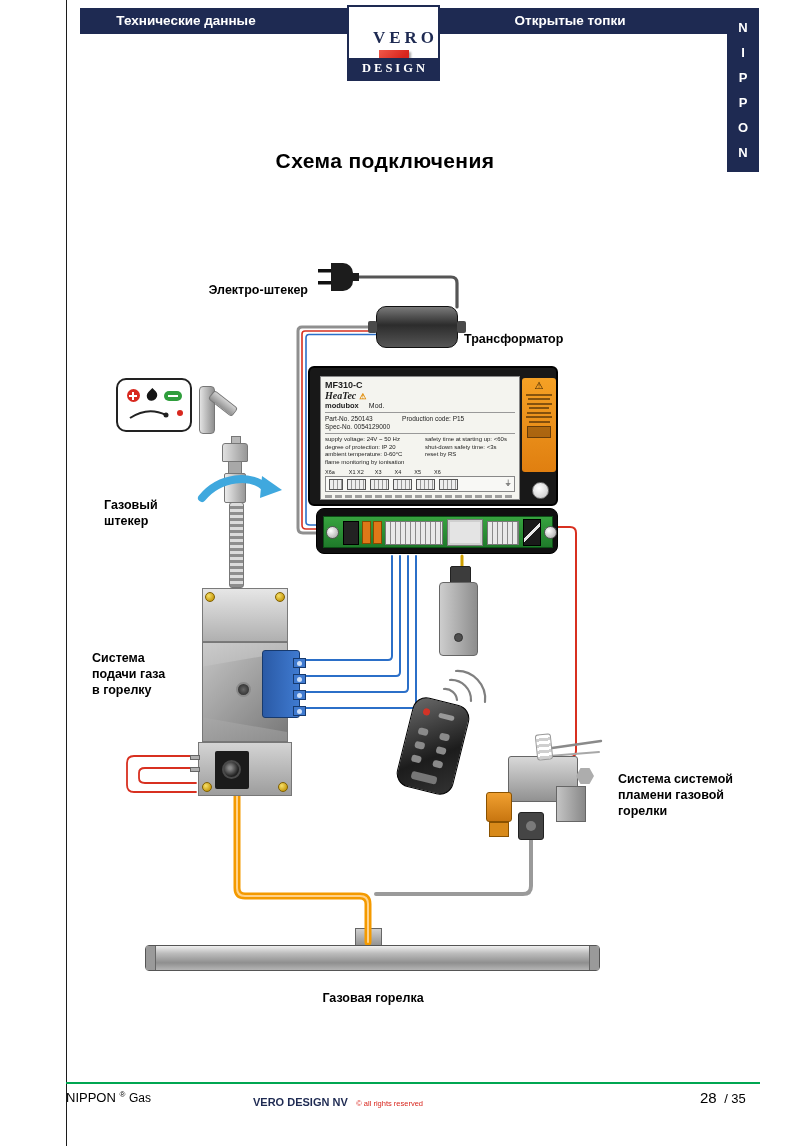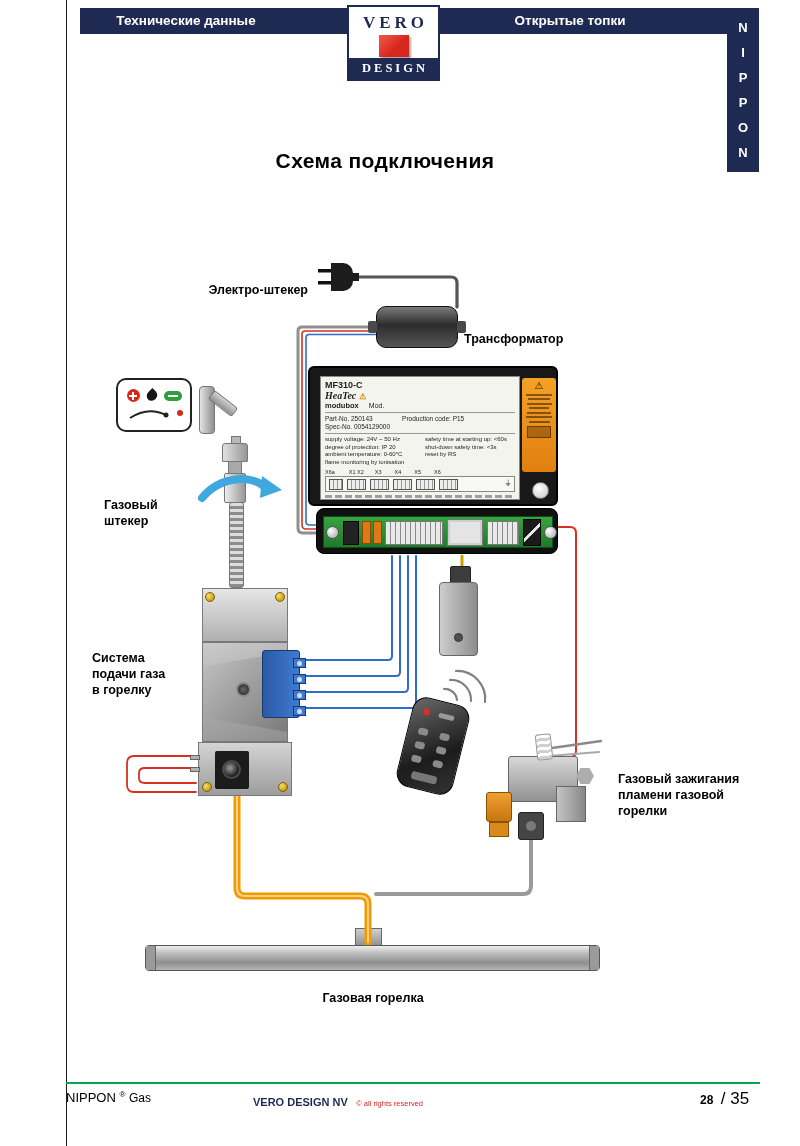--- a/index.html
+++ b/index.html
@@ -11,21 +11,21 @@
 
   
   .edge { position:absolute; left:66px; top:0; width:1px; height:100%; background:#1c1c1c; }
   .hdr-bar { position:absolute; left:80px; top:8px; width:647px; height:26px; background:var(--navy,#1e2a52); }
   .hdr-text { position:absolute; top:0; height:26px; line-height:26px; color:#fff; font-weight:bold; font-size:13.5px; text-align:center; }
   .hleft { left:6px; width:200px; }
   .hright { left:380px; width:220px; }
   .logo { position:absolute; left:347px; top:5px; width:93px; height:76px; background:#fff;
           border:2px solid var(--navy,#1e2a52); z-index:3; text-align:center; }
   .logo-top { font-family:"Liberation Serif", serif; font-weight:bold; color:var(--navy,#1e2a52);
-              font-size:17px; letter-spacing:4px; text-indent:4px; margin-top:6px; }
+              font-size:17px; letter-spacing:4px; text-indent:4px; margin-top:21px;text-align:right; }
   .logo-square { width:30px; height:22px; margin:2px auto 0; background:linear-gradient(135deg,#f0594a,var(--brand-red,#d8251d) 60%);
                  box-shadow:1.5px 2px 2px rgba(0,0,0,.35); }
   .logo-bottom { position:absolute; left:0; bottom:0; width:100%; height:21px; line-height:21px;
                  background:var(--navy,#1e2a52); color:#fff; font-family:"Liberation Serif", serif;
                  font-weight:bold; font-size:12.5px; letter-spacing:3px; text-indent:3px; }
   .nippon { position:absolute; left:727px; top:8px; width:32px; height:164px; background:var(--navy,#1e2a52);
             color:#fff; font-weight:bold; font-size:13px; text-align:center; padding-top:7px; line-height:25px; }
   .nippon span { display:block; }
 
   .title { position:absolute; left:230px; top:149px; width:310px; text-align:center;
@@ -188,22 +188,22 @@
   .foot-brand { position:absolute; left:66px; top:1090px; font-size:13px; }
   .foot-brand .reg { font-size:8px; vertical-align:super; }
   .foot-brand .gas { font-size:12px; }
   .foot-company { position:absolute; left:253px; top:1092px; }
   .foot-company .co { color:var(--navy,#1e2a52); font-weight:bold; font-size:11px; }
   .foot-company .rights { color:var(--brand-red,#d8251d); font-size:7.5px; margin-left:4px; }
   .foot-phone { position:absolute; left:448px; top:1151px; color:var(--navy,#1e2a52); }
   .foot-phone .ph-icon { font-size:13px; }
   .foot-phone .ph-num { font-weight:bold; font-size:12px; margin-left:2px; }
   .foot-page { position:absolute; left:700px; top:1089px; }
-  .foot-page .pnum { font-weight:bold; font-size:12px; }
-  .foot-page .ptot { font-size:17px; margin-left:3px; }
+  .foot-page .pnum { font-weight:normal; font-size:15px; }
+  .foot-page .ptot { font-size:13px; margin-left:3px; }
 </style>
 </head>
 <body>
 
 <div class="page">
 
   <div class="edge"></div>
 
   <div class="hdr-bar">
     <span class="hdr-text hleft">Технические данные</span>
@@ -438,21 +438,21 @@
   <div class="lbl" style="left:104px; top:497px; width:90px;">
     <div>Газовый</div>
     <div>штекер</div>
   </div>
   <div class="lbl" style="left:92px; top:650px; width:110px;">
     <div>Система</div>
     <div>подачи газа</div>
     <div>в горелку</div>
   </div>
   <div class="lbl" style="left:618px; top:771px; width:165px;">
-    <div>Газовый зажигания</div>
+    <div>Система системой</div>
     <div>пламени газовой</div>
     <div>горелки</div>
   </div>
   <div class="lbl center" style="left:283px; top:990px; width:180px;">Газовая горелка</div>
 
   <div class="footline"></div>
   <div class="foot-brand">
     <span>NIPPON</span>
     <span class="reg">®</span>
     <span class="gas">Gas</span>

